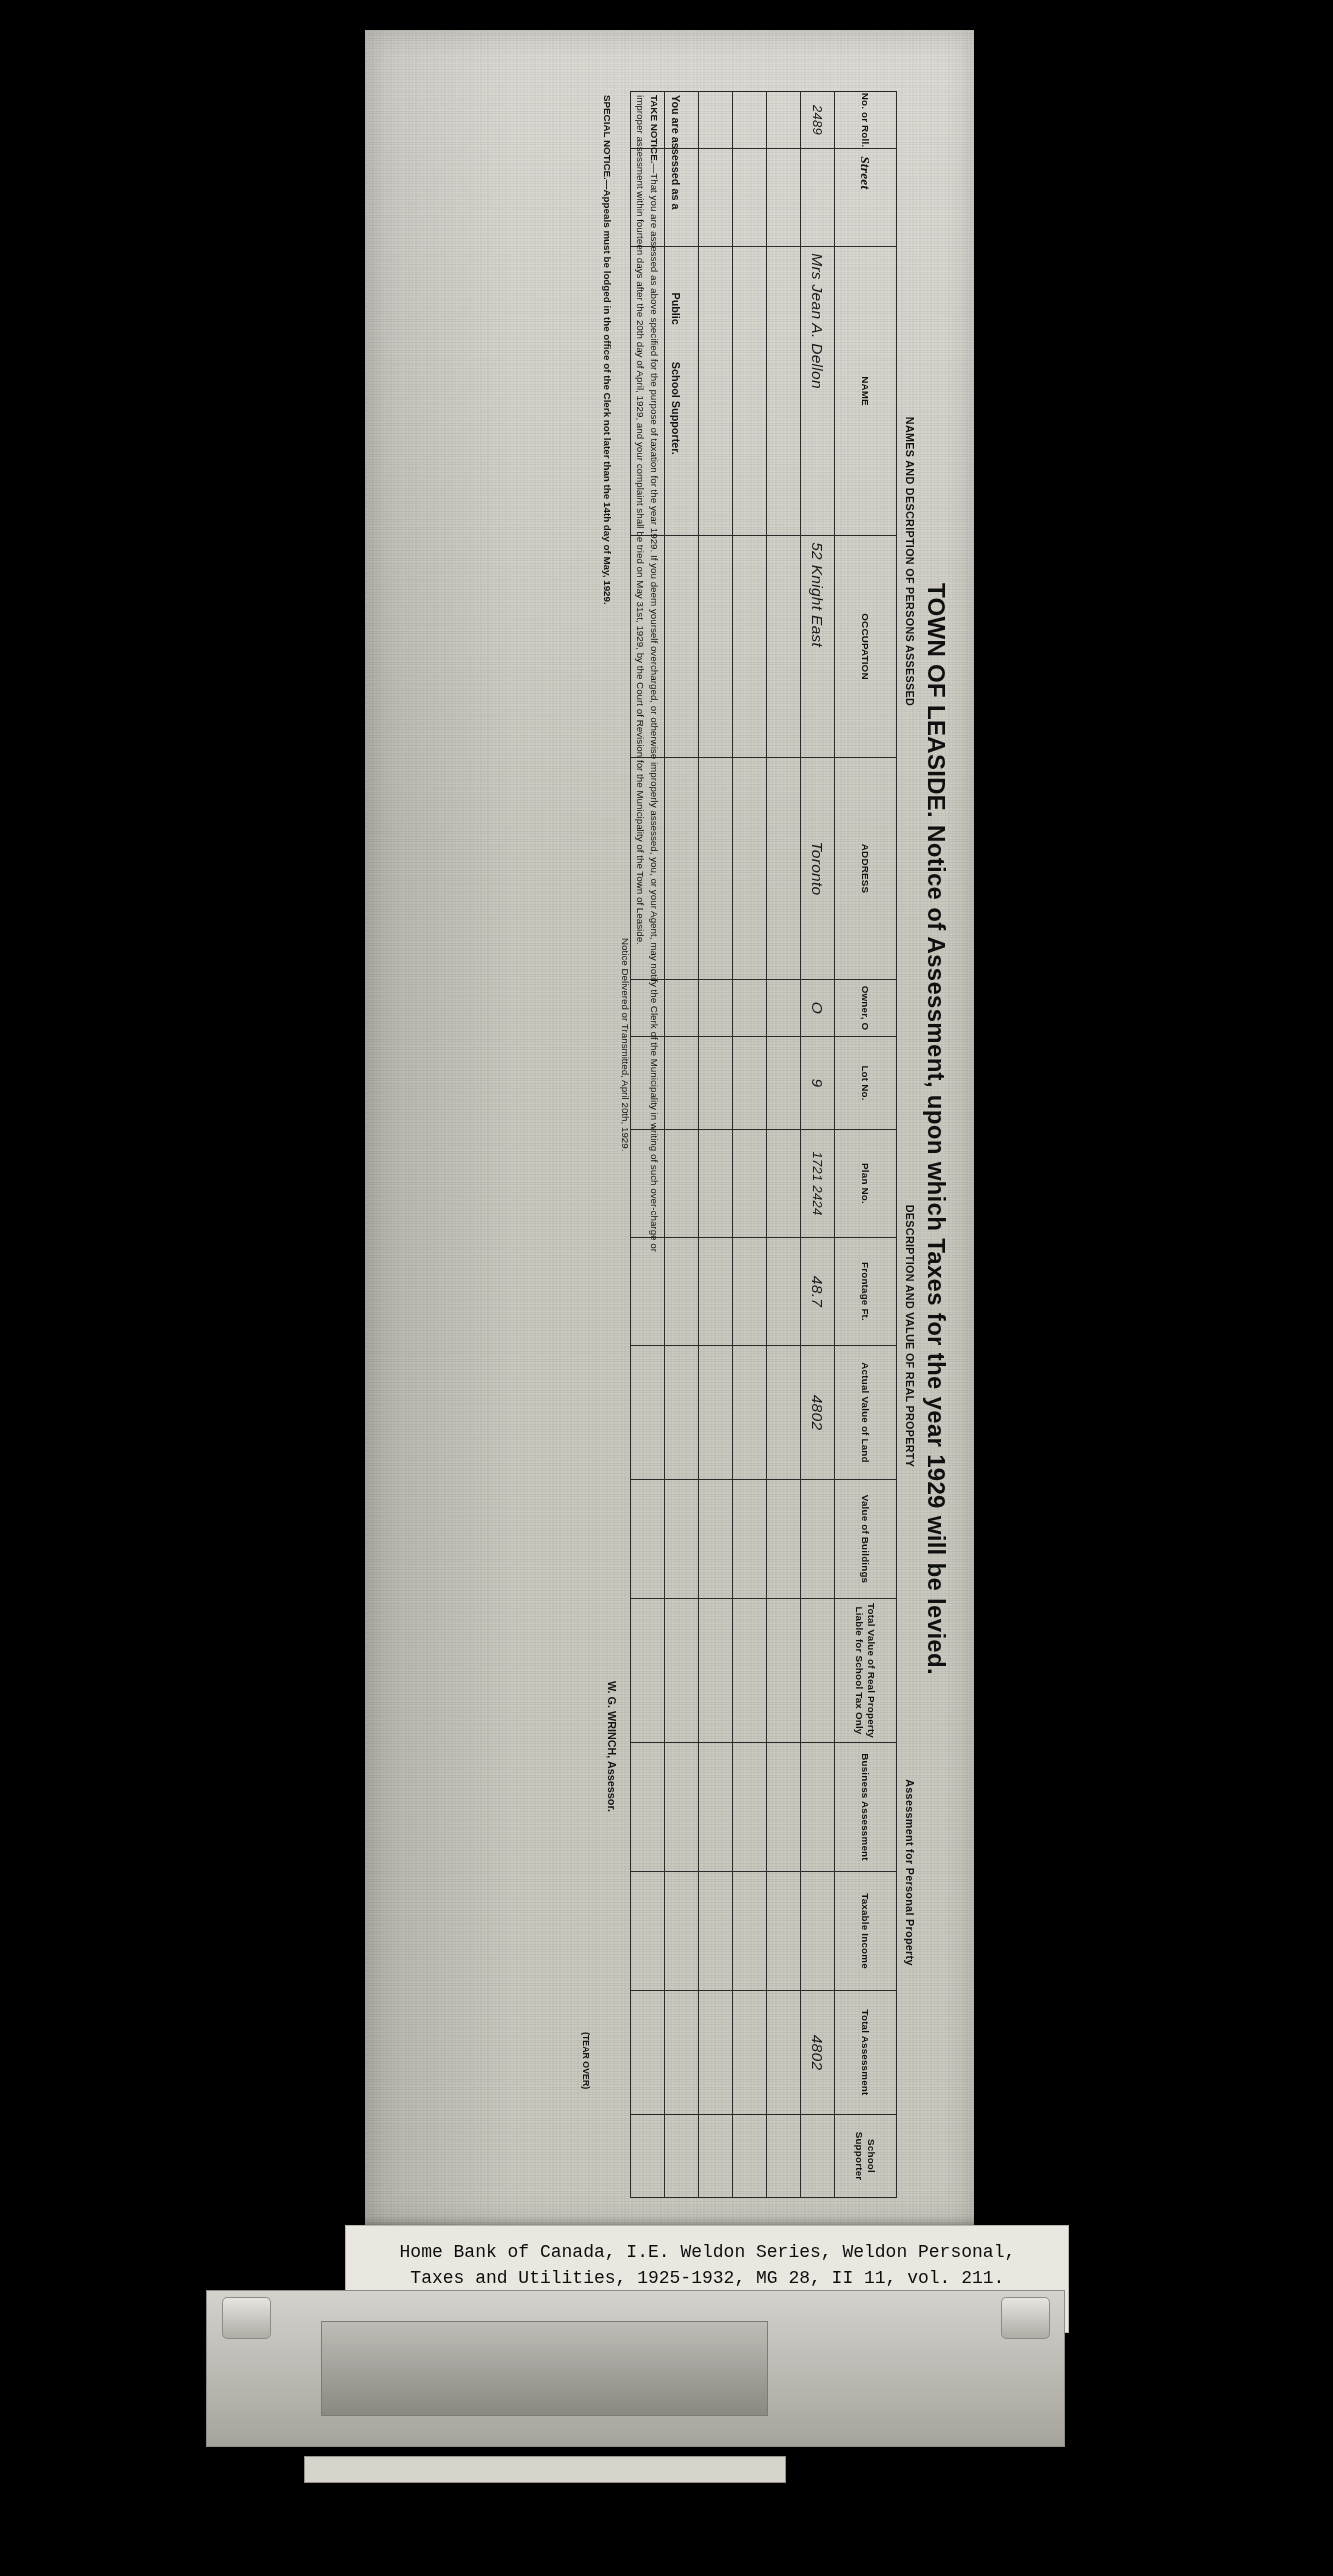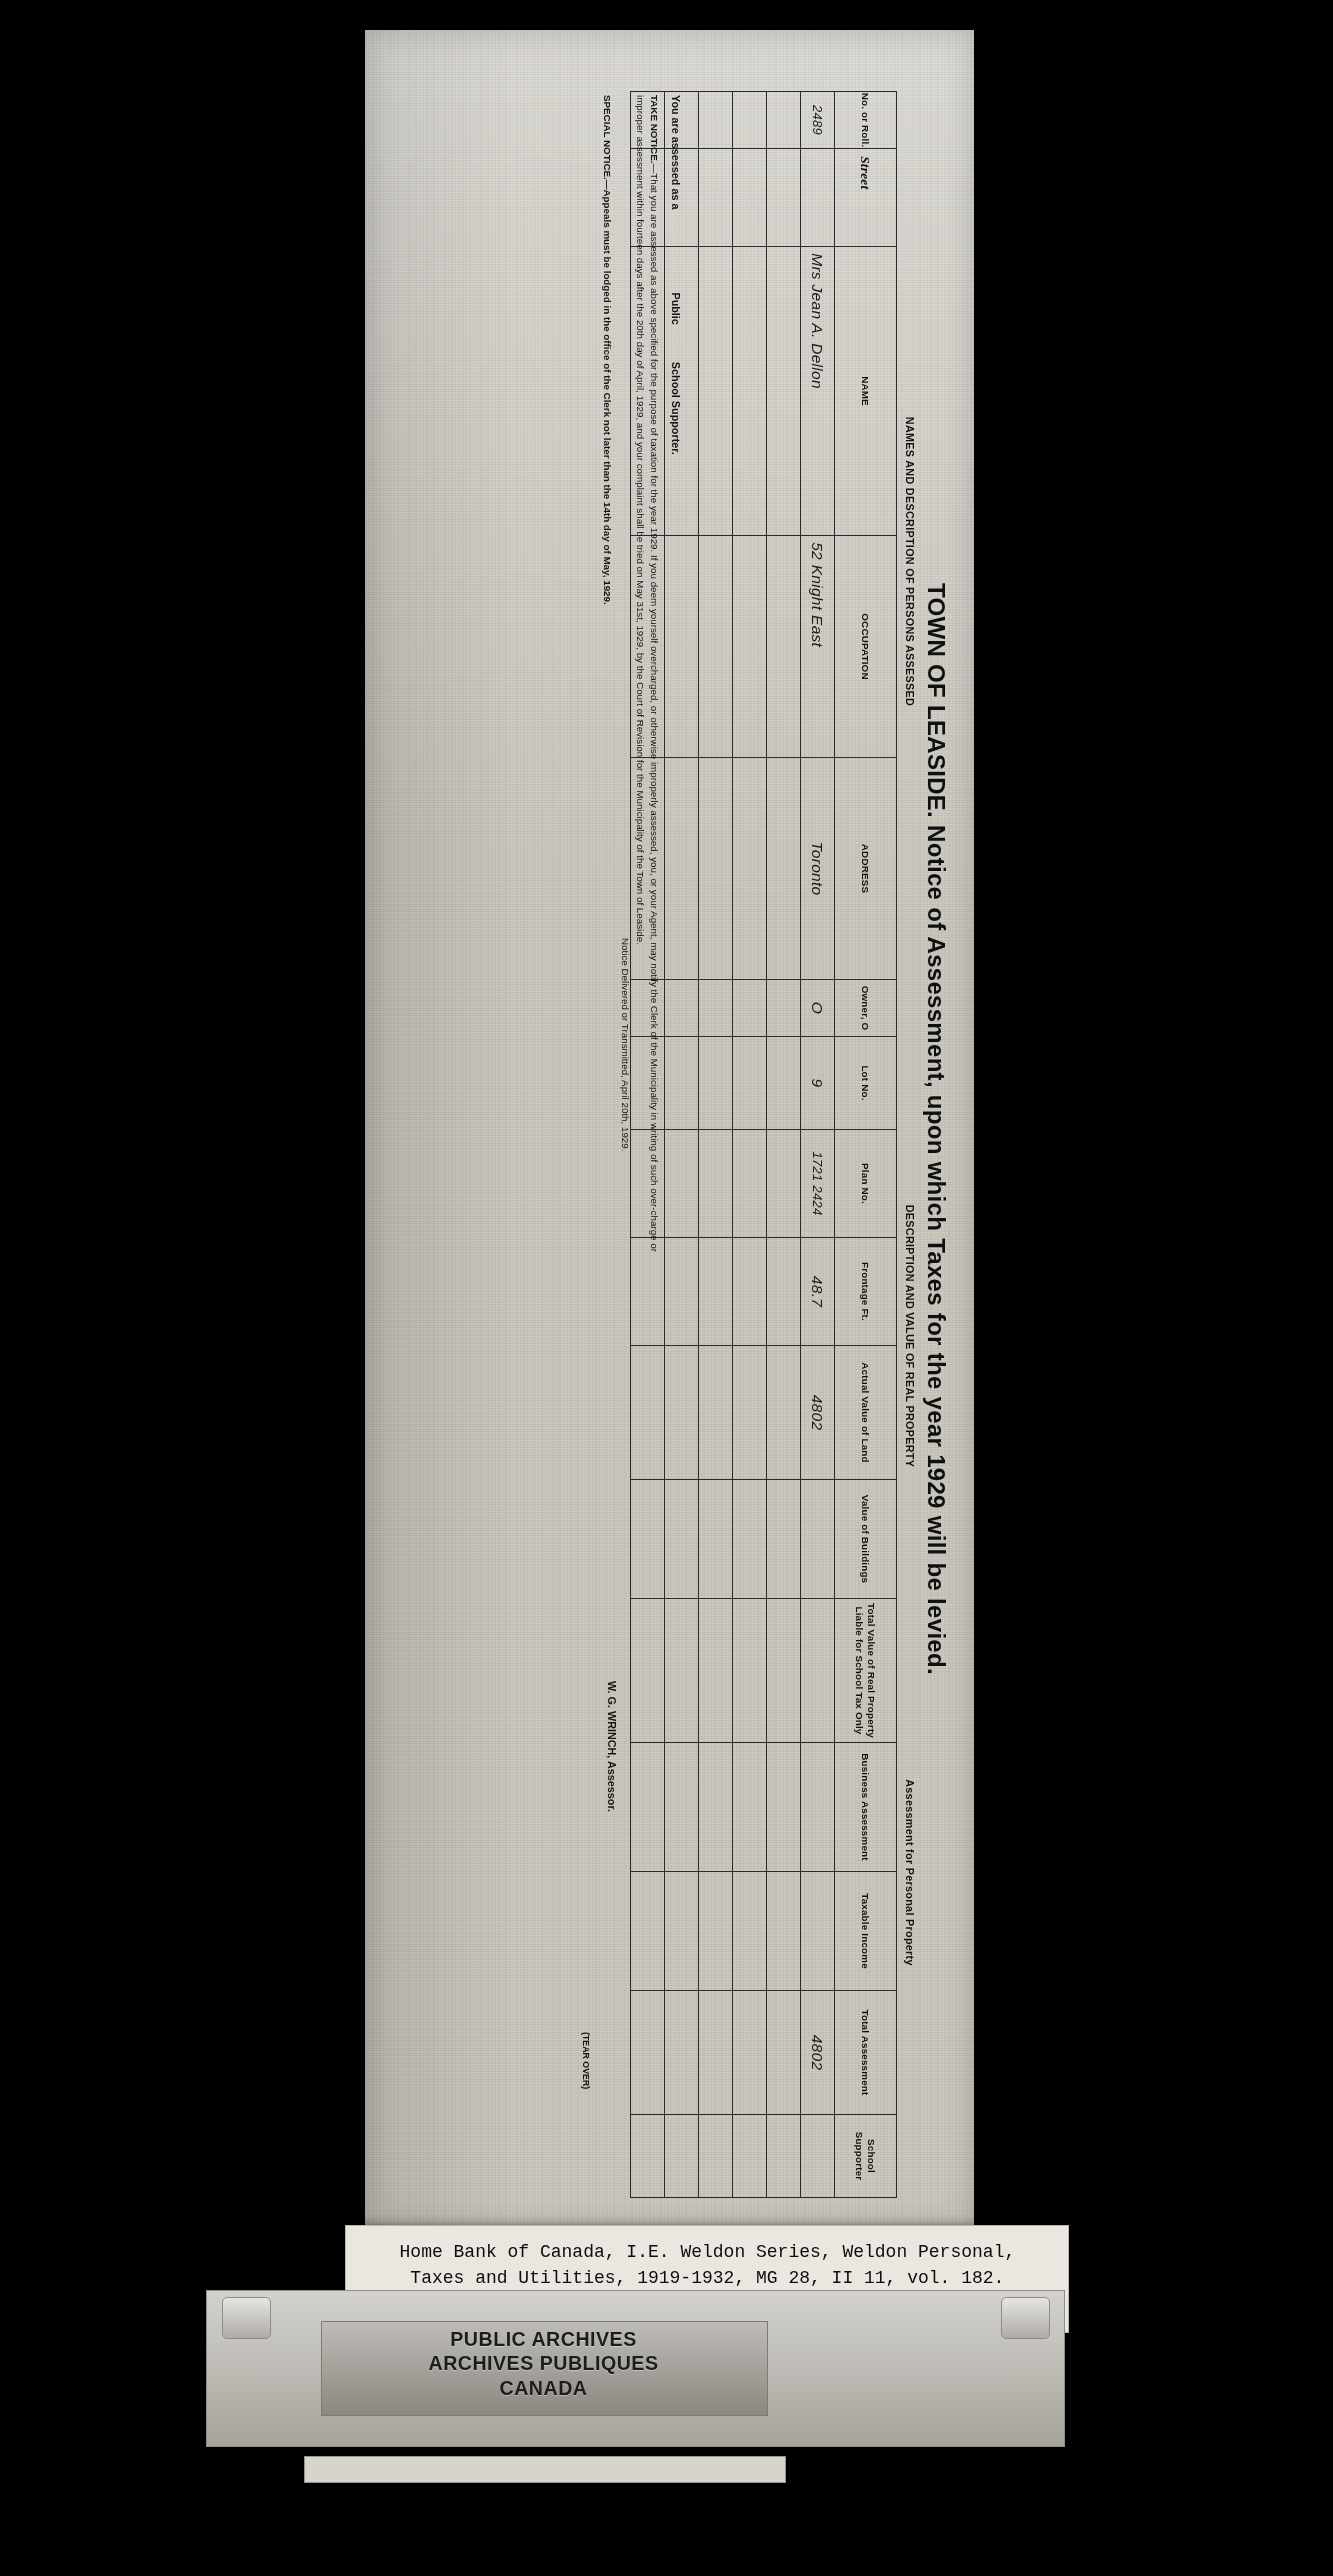--- a/index.html
+++ b/index.html
@@ -359,26 +359,23 @@
       <div class="notice n4">Notice Delivered or Transmitted, April 20th, 1929.</div>
 
       <div class="notice n6">W. G. WRINCH, Assessor.</div>
 
       <div class="notice n7">(TEAR OVER)</div>
     </div>
   </div>
 
   <div id="caption-card">
     <div id="caption-text">Home Bank of Canada, I.E. Weldon Series, Weldon Personal,
-Taxes and Utilities, 1919-1932, MG 28, II 11, vol. 182.</div>
+Taxes and Utilities, 1925-1932, MG 28, II 11, vol. 211.</div>
   </div>
 
   <div id="plate"></div>
   <div class="plate-knob" id="knob-l"></div>
   <div class="plate-knob" id="knob-r"></div>
   <div id="plate-inner"></div>
-  <div id="plate-text">PUBLIC ARCHIVES
-ARCHIVES PUBLIQUES
-CANADA</div>
   <div id="plate-lip"></div>
 
 </div>
 
 
 </body></html>

